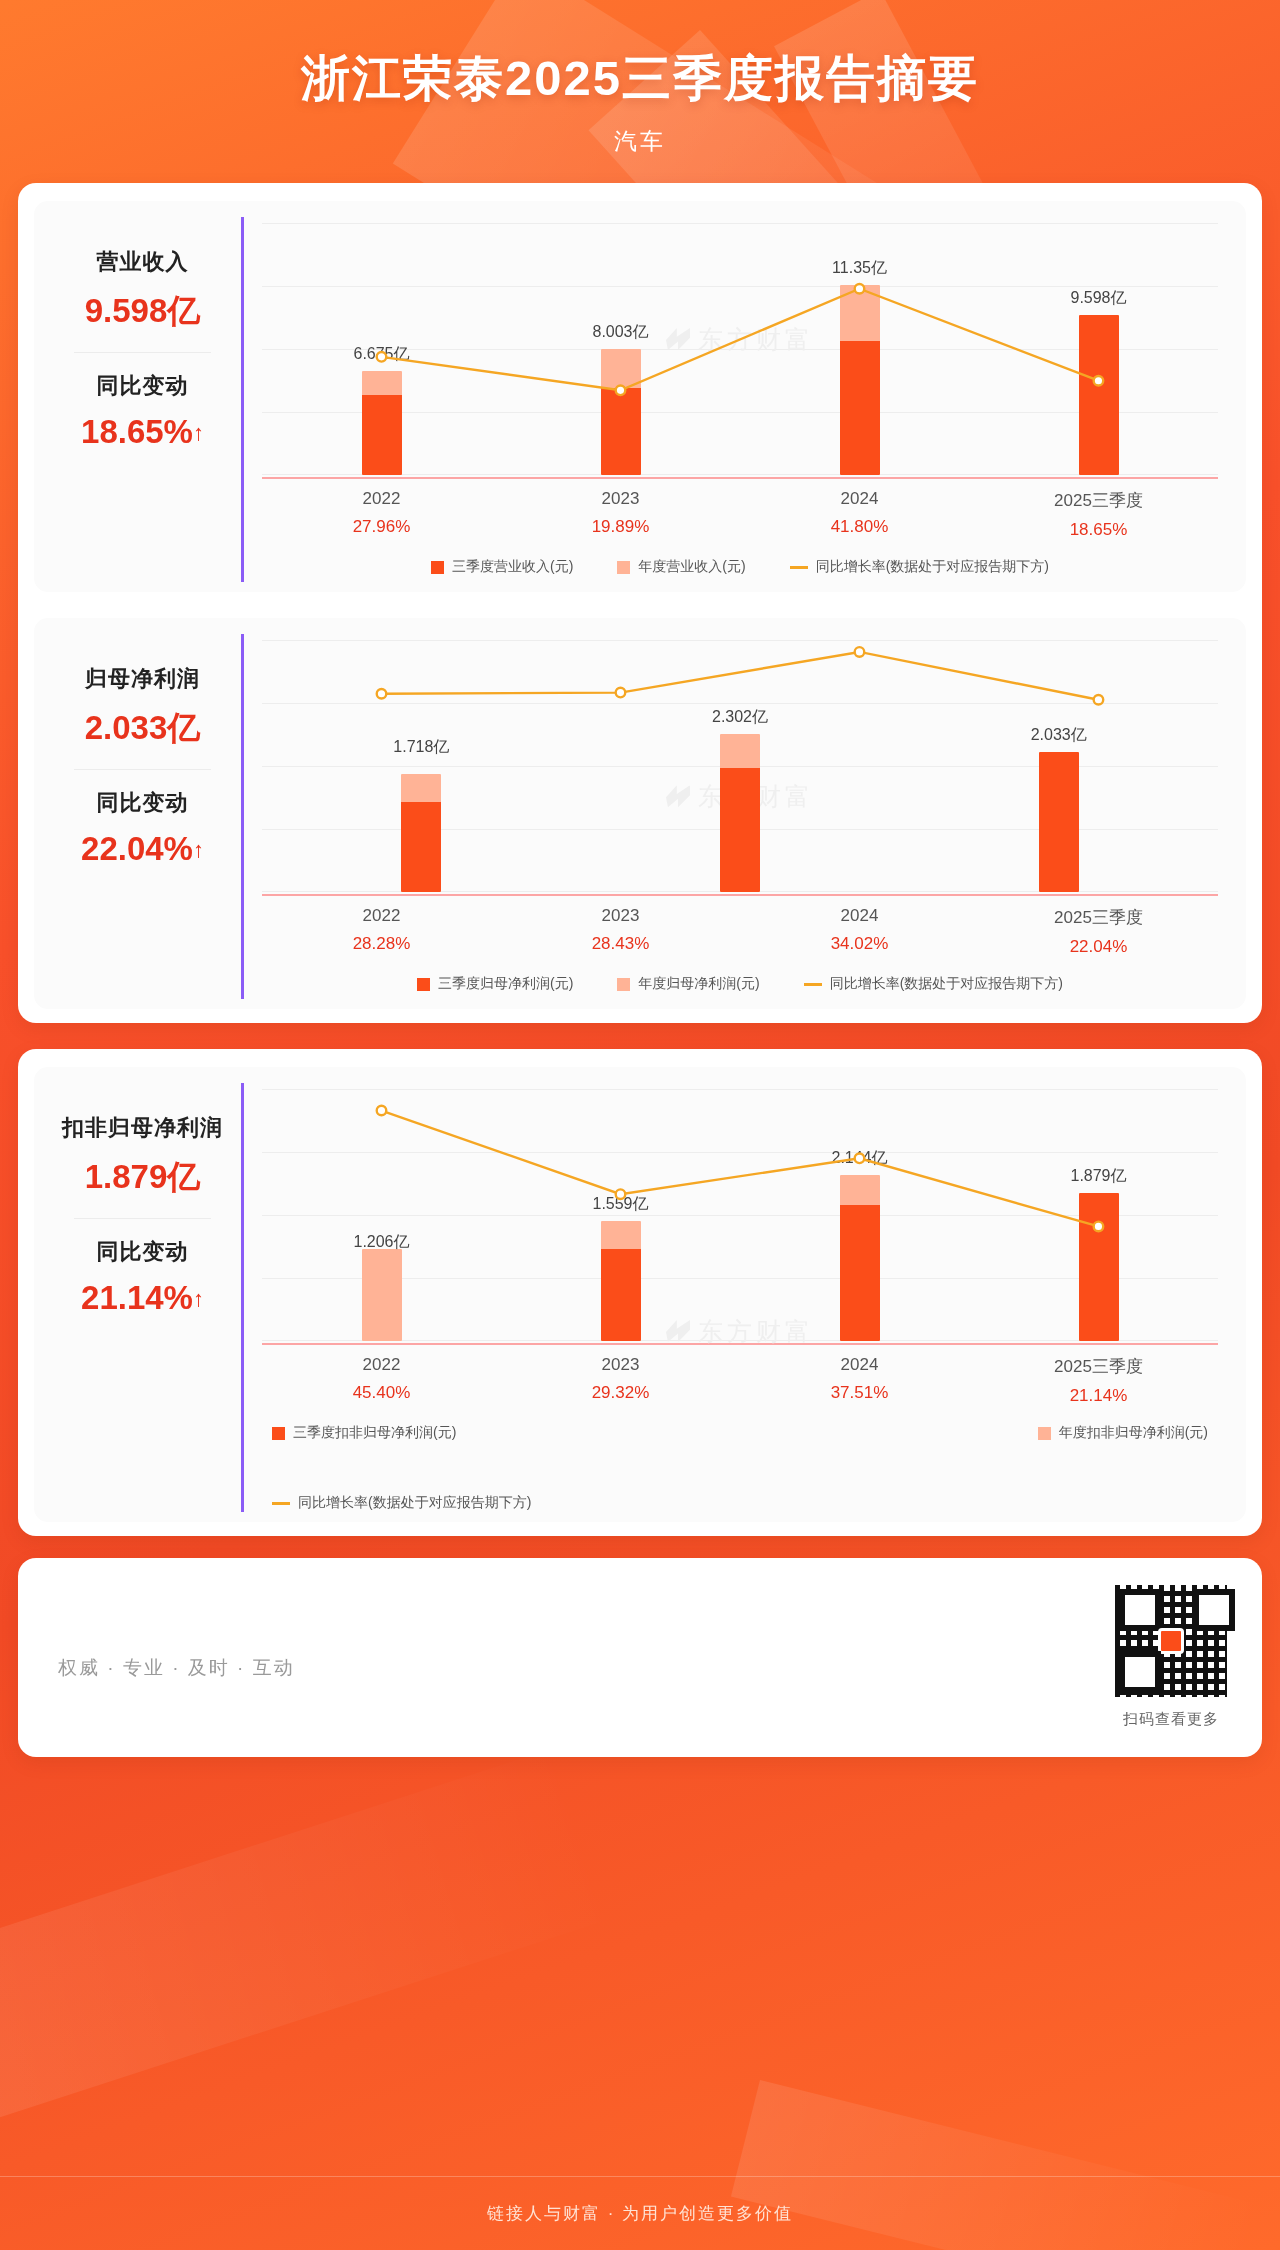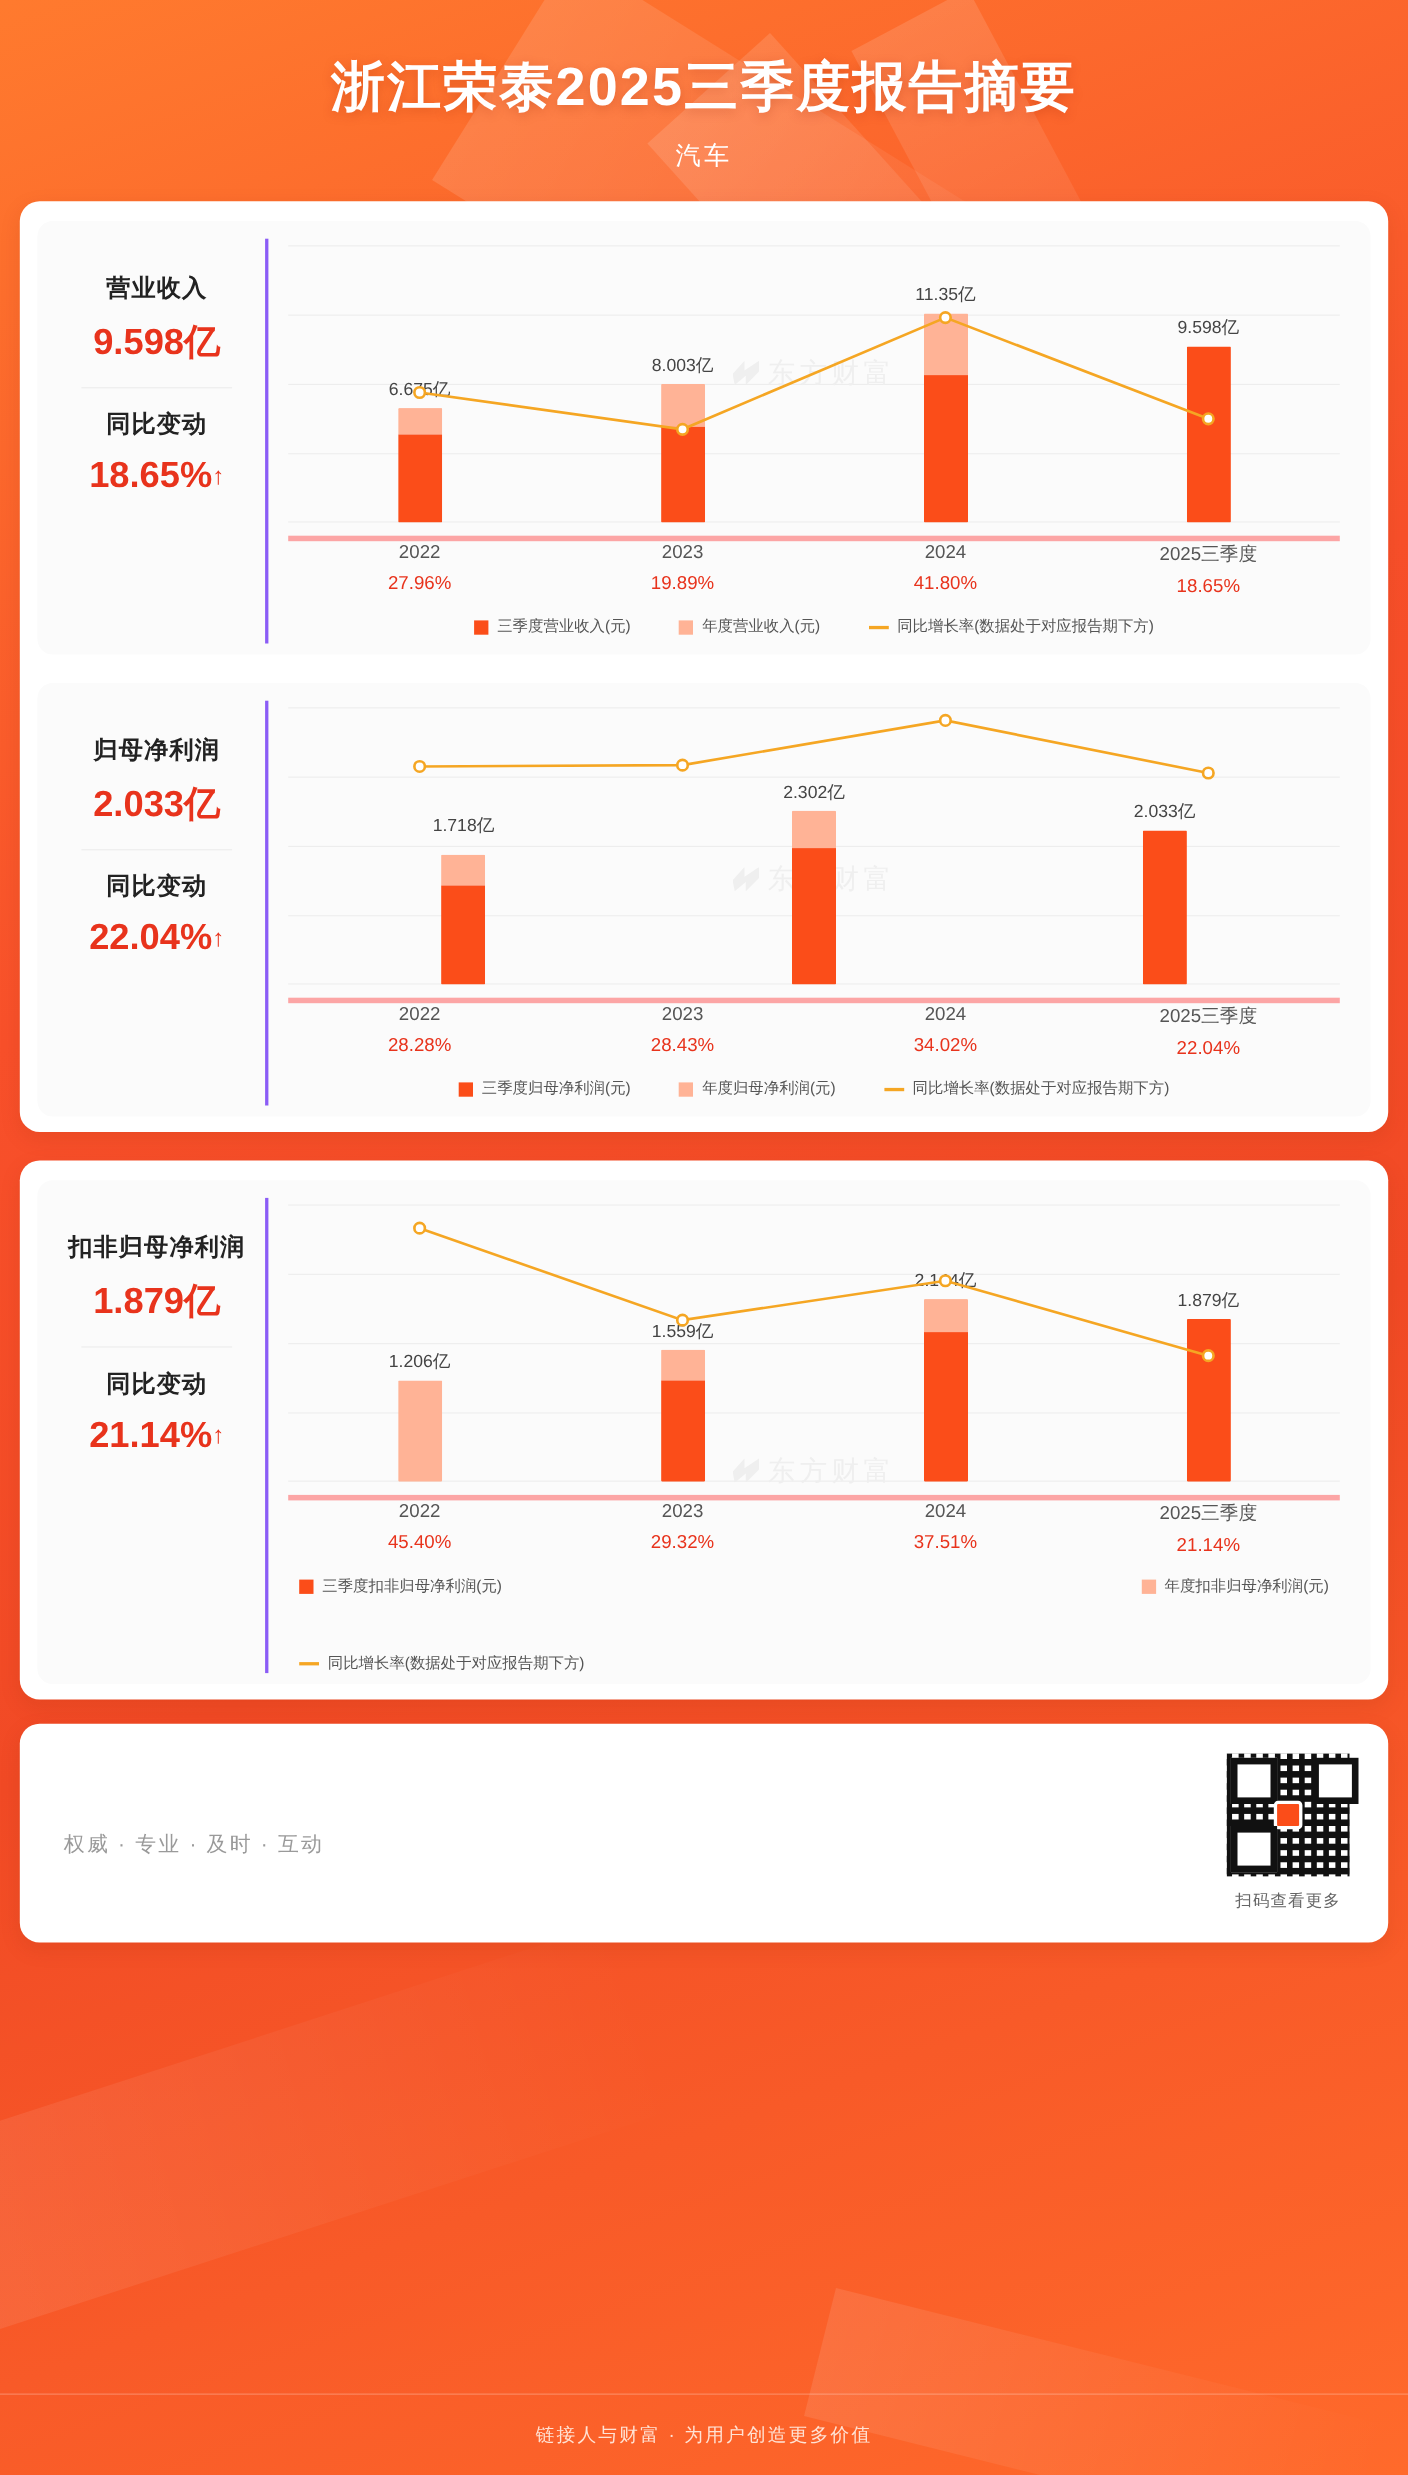--- a/index.html
+++ b/index.html
@@ -161,22 +161,23 @@
     transform: translateX(-50%);
     font-size: 16px;
     color: #444444;
     white-space: nowrap;
   }
 
   .linelayer { position: absolute; inset: 0; overflow: visible; }
 
   .xaxis {
     display: flex;
-    border-top: 5px solid #fca5a5;
-    margin-top: 12px;
+    border-top: 2px solid #fca5a5;
+    padding-top: 10px;
+    margin-top: 2px;
   }
   .xcell { flex: 1 1 0; text-align: center; }
   .xcell .xname { font-size: 17px; color: #555555; }
   .xcell .xpct { font-size: 17px; color: #e8331c; margin-top: 8px; }
 
   .legend {
     display: flex;
     justify-content: center;
     gap: 44px;
     margin-top: 18px;
@@ -529,21 +530,21 @@
         <div class="watermark" style="top:96%">
             <span class="wm-mark"></span>
             <span>东方财富</span>
           </div>
 
         <div class="bars">
           <div class="barcol">
             <div class="bar" style="height:92px">
               <div class="seg-top" style="height:92px"></div>
             </div>
-            <div class="bar-label" style="bottom:98px">1.206亿</div>
+            <div class="bar-label" style="bottom:88px">1.206亿</div>
           </div>
           <div class="barcol">
             <div class="bar" style="height:120px">
               <div class="seg-top" style="height:28px"></div>
                 <div class="seg-bot" style="height:92px"></div>
             </div>
             <div class="bar-label" style="bottom:126px">1.559亿</div>
           </div>
           <div class="barcol">
             <div class="bar" style="height:166px">

